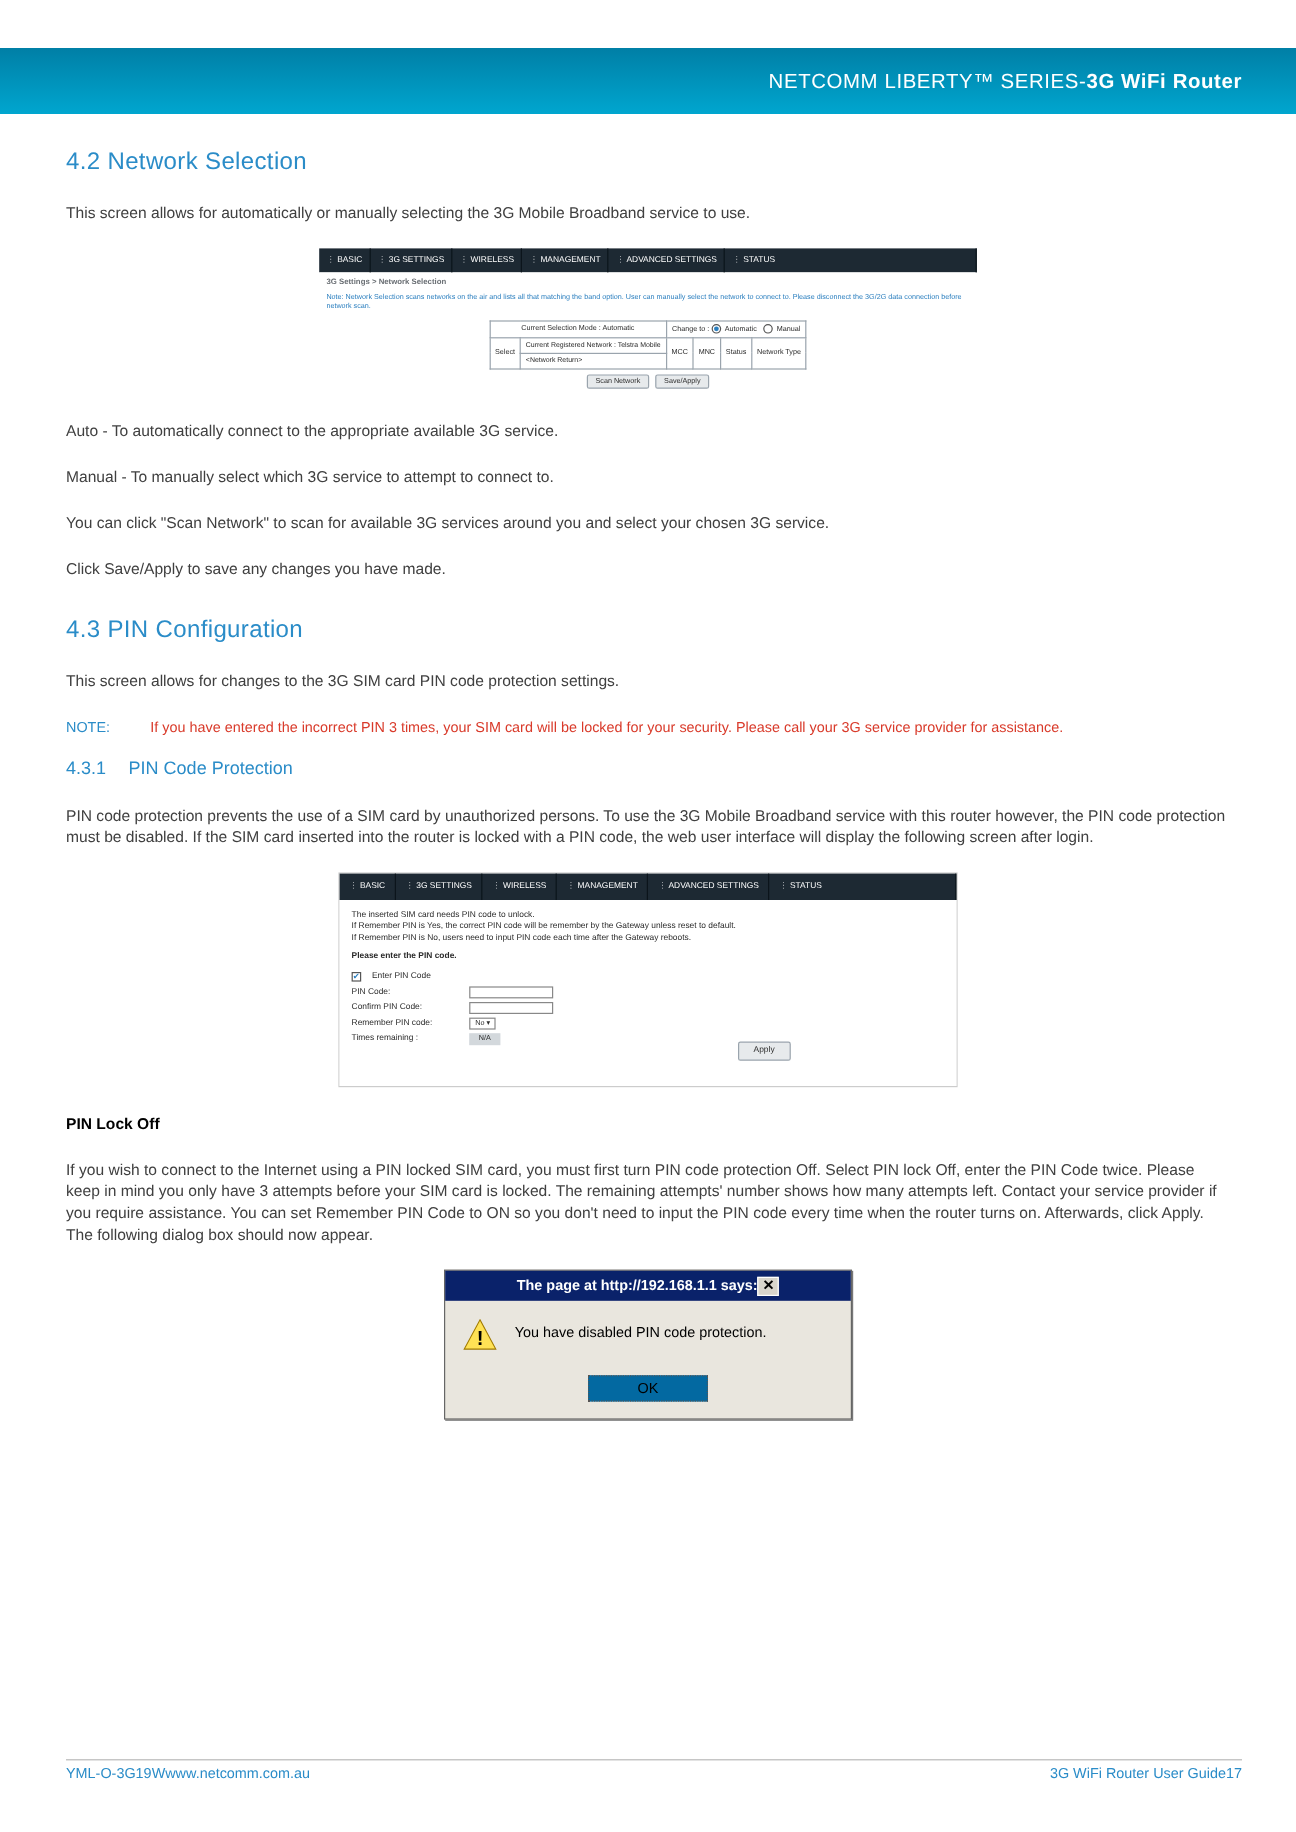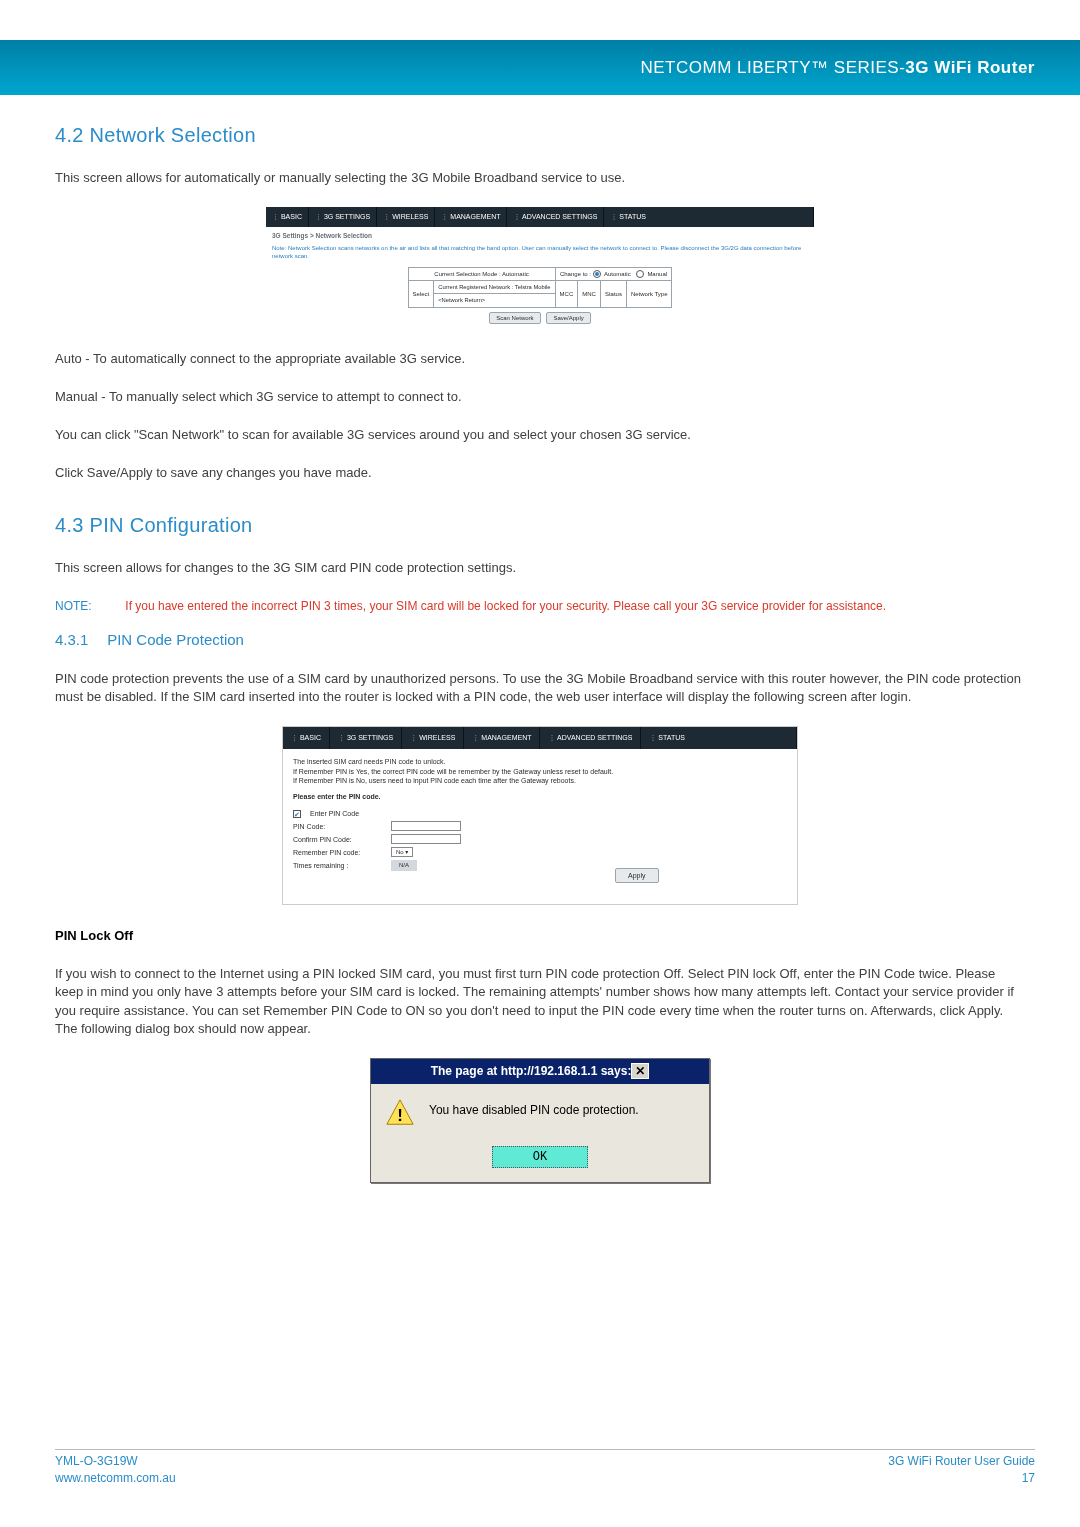--- a/index.html
+++ b/index.html
@@ -148,34 +148,33 @@
   }
   .dlg-body{ padding:14px 14px 18px; display:flex; gap:14px; align-items:flex-start;}
   .warn-icon{
     width:30px;height:30px;position:relative;
   }
   .warn-icon svg{width:30px;height:30px;}
   .dlg-msg{ padding-top:4px; color:#000;}
   .dlg-btnrow{ text-align:center; padding:0 0 14px;}
   .dlg-btn{
     border:1px dotted #555;
-    background:#5eead4;
+    background:#0369a1;
     padding: 3px 40px;
     font-size:12px;
-    font-family:Liberation Mono, monospace;
   }
   
   .footer{
     position:absolute; bottom:40px; left:55px; right:45px;
     border-top:1px solid #b9b9b9;
     padding-top:3px;
     display:flex; justify-content:space-between;
     font-size:12px; color:var(--heading-blue);
   }
-  .footer .left, .footer .right{ display:flex; flex-direction:column;}
+  .footer .left, .footer .right{ display:flex; flex-direction:row;}
   .footer .right{ text-align:right;}
   .radio{ display:inline-block;width:8px;height:8px;border:1px solid #555;border-radius:50%;vertical-align:middle;margin-right:2px;}
   .radio.checked:after{content:"";display:block;width:4px;height:4px;background:#2b7fbf;border-radius:50%;margin:1px;}
   .cb{display:inline-block;width:8px;height:8px;border:1px solid #555;vertical-align:middle;margin-right:3px;}
   .cb.checked:after{content:"✔";font-size:7px;line-height:7px;color:#2b7fbf;display:block;}
 </style>
 </head>
 <body>
 
 <div class="banner">

